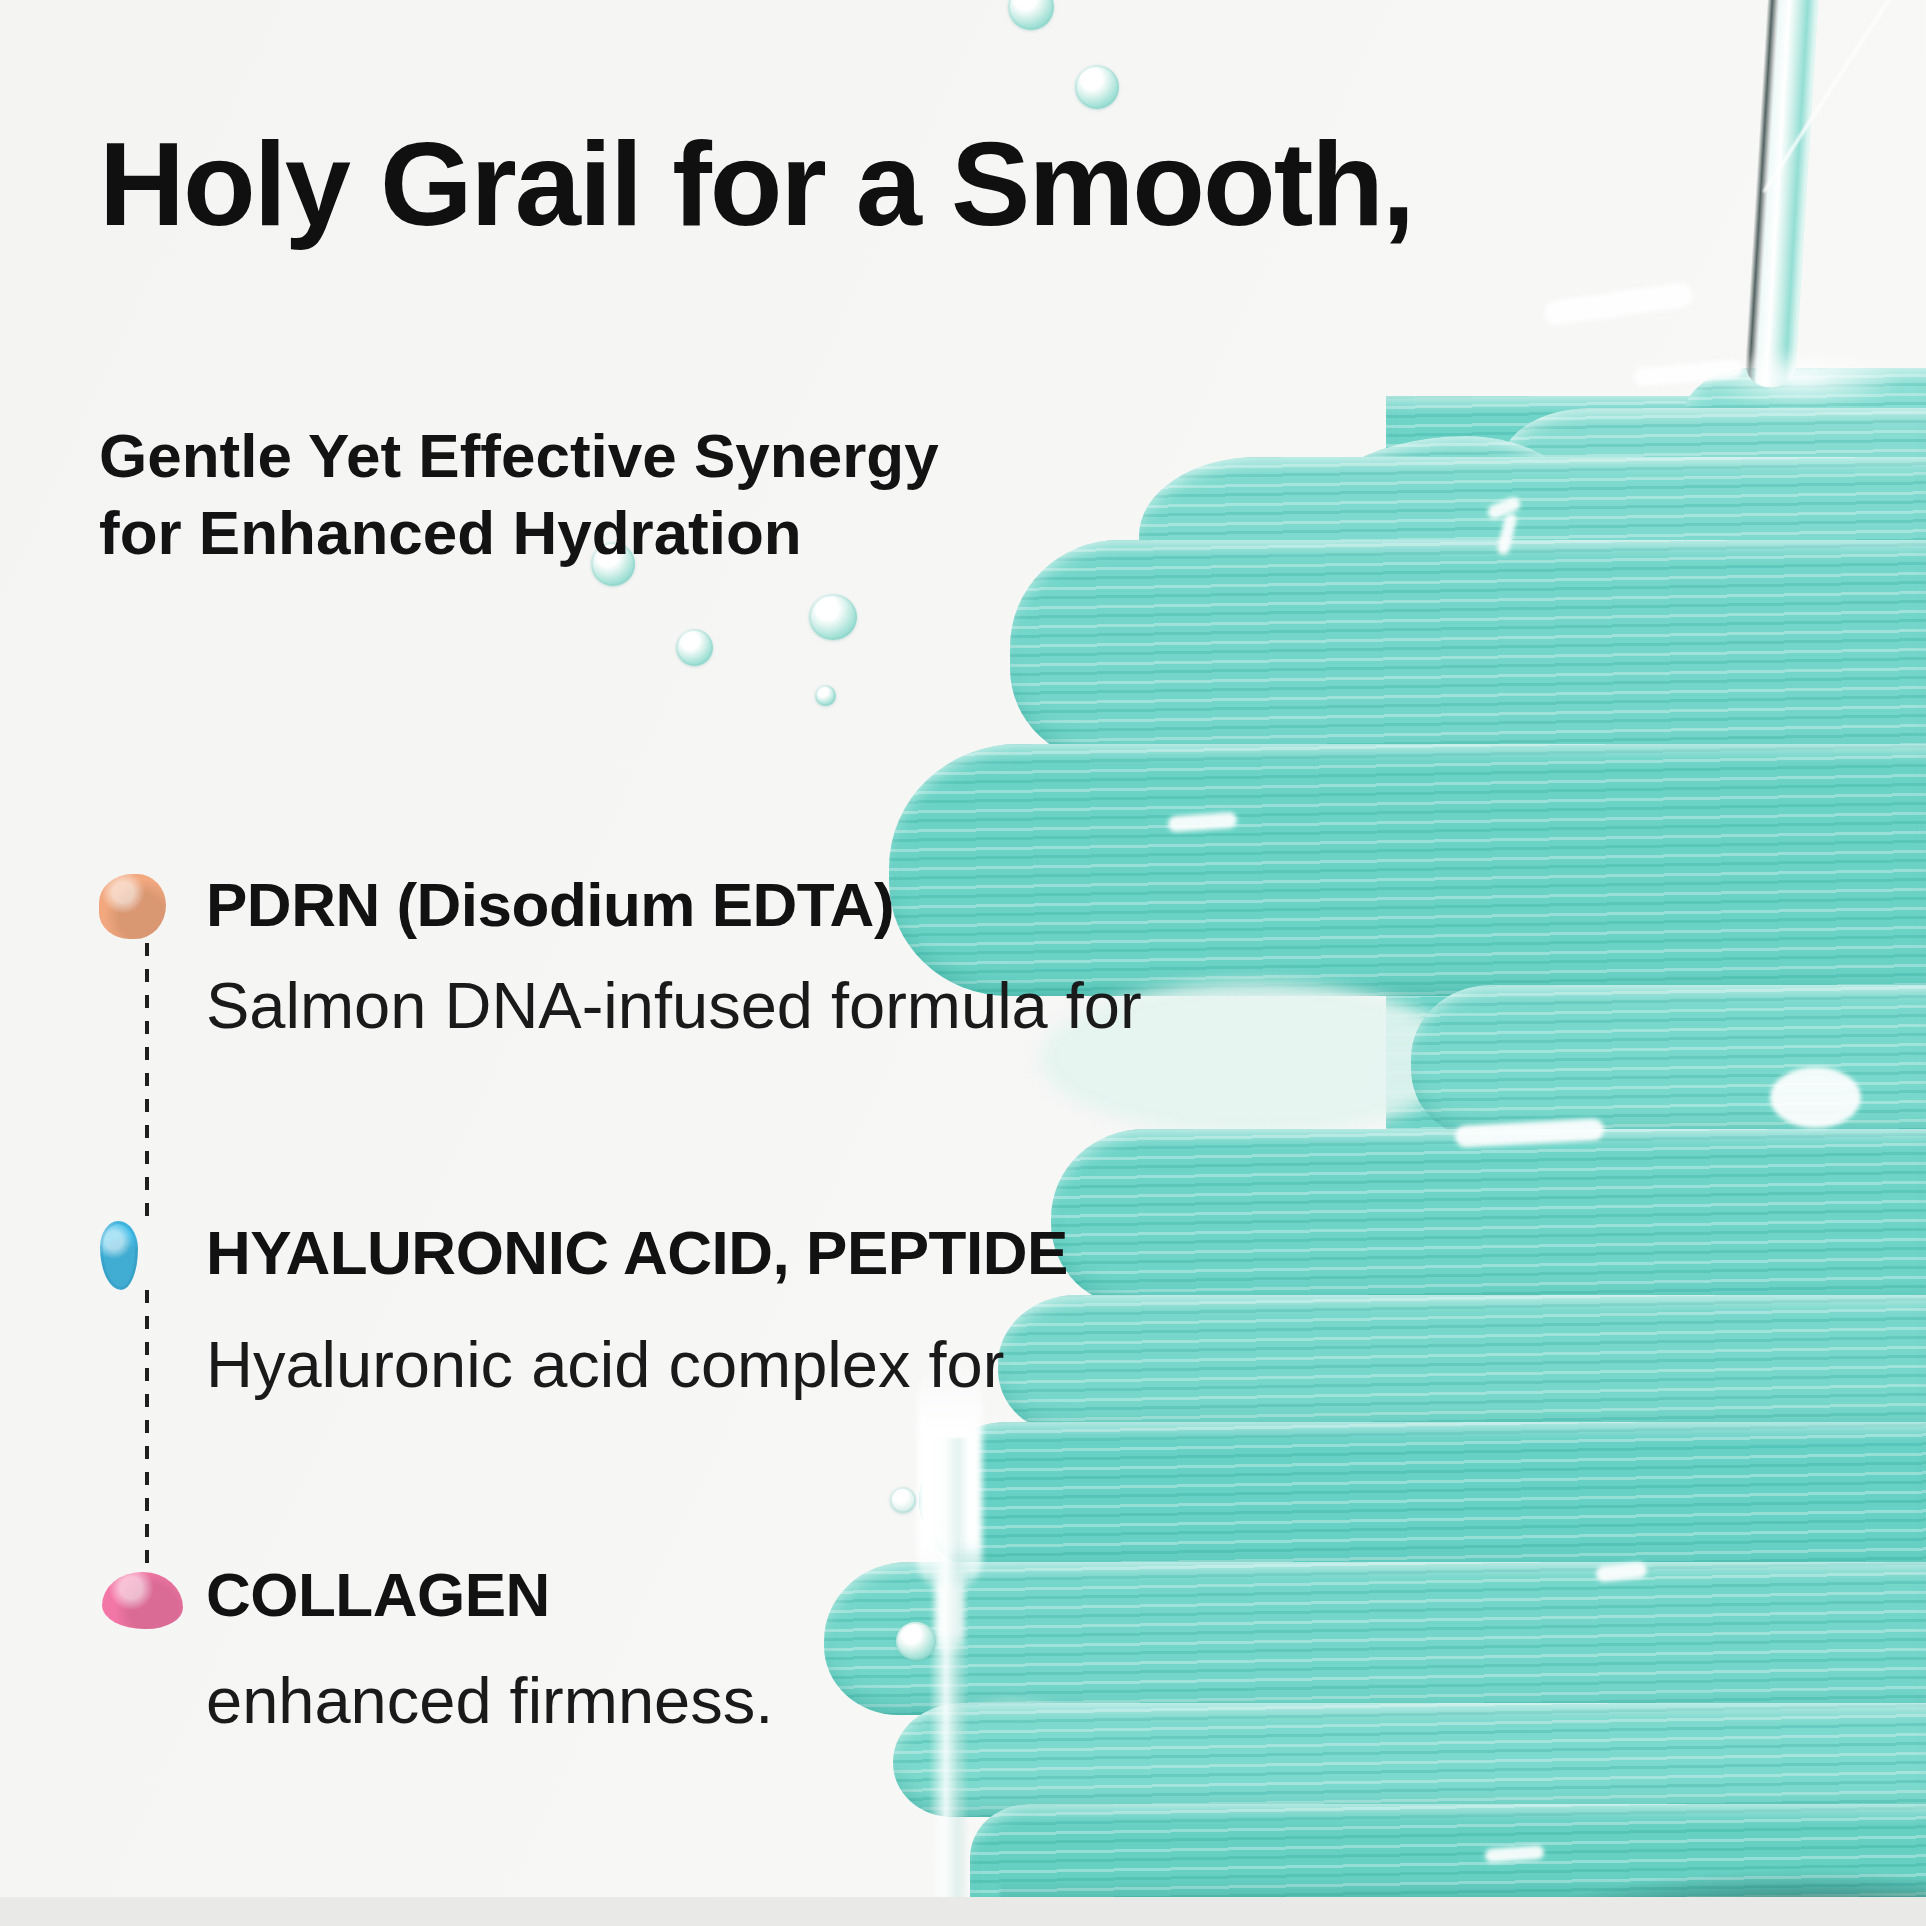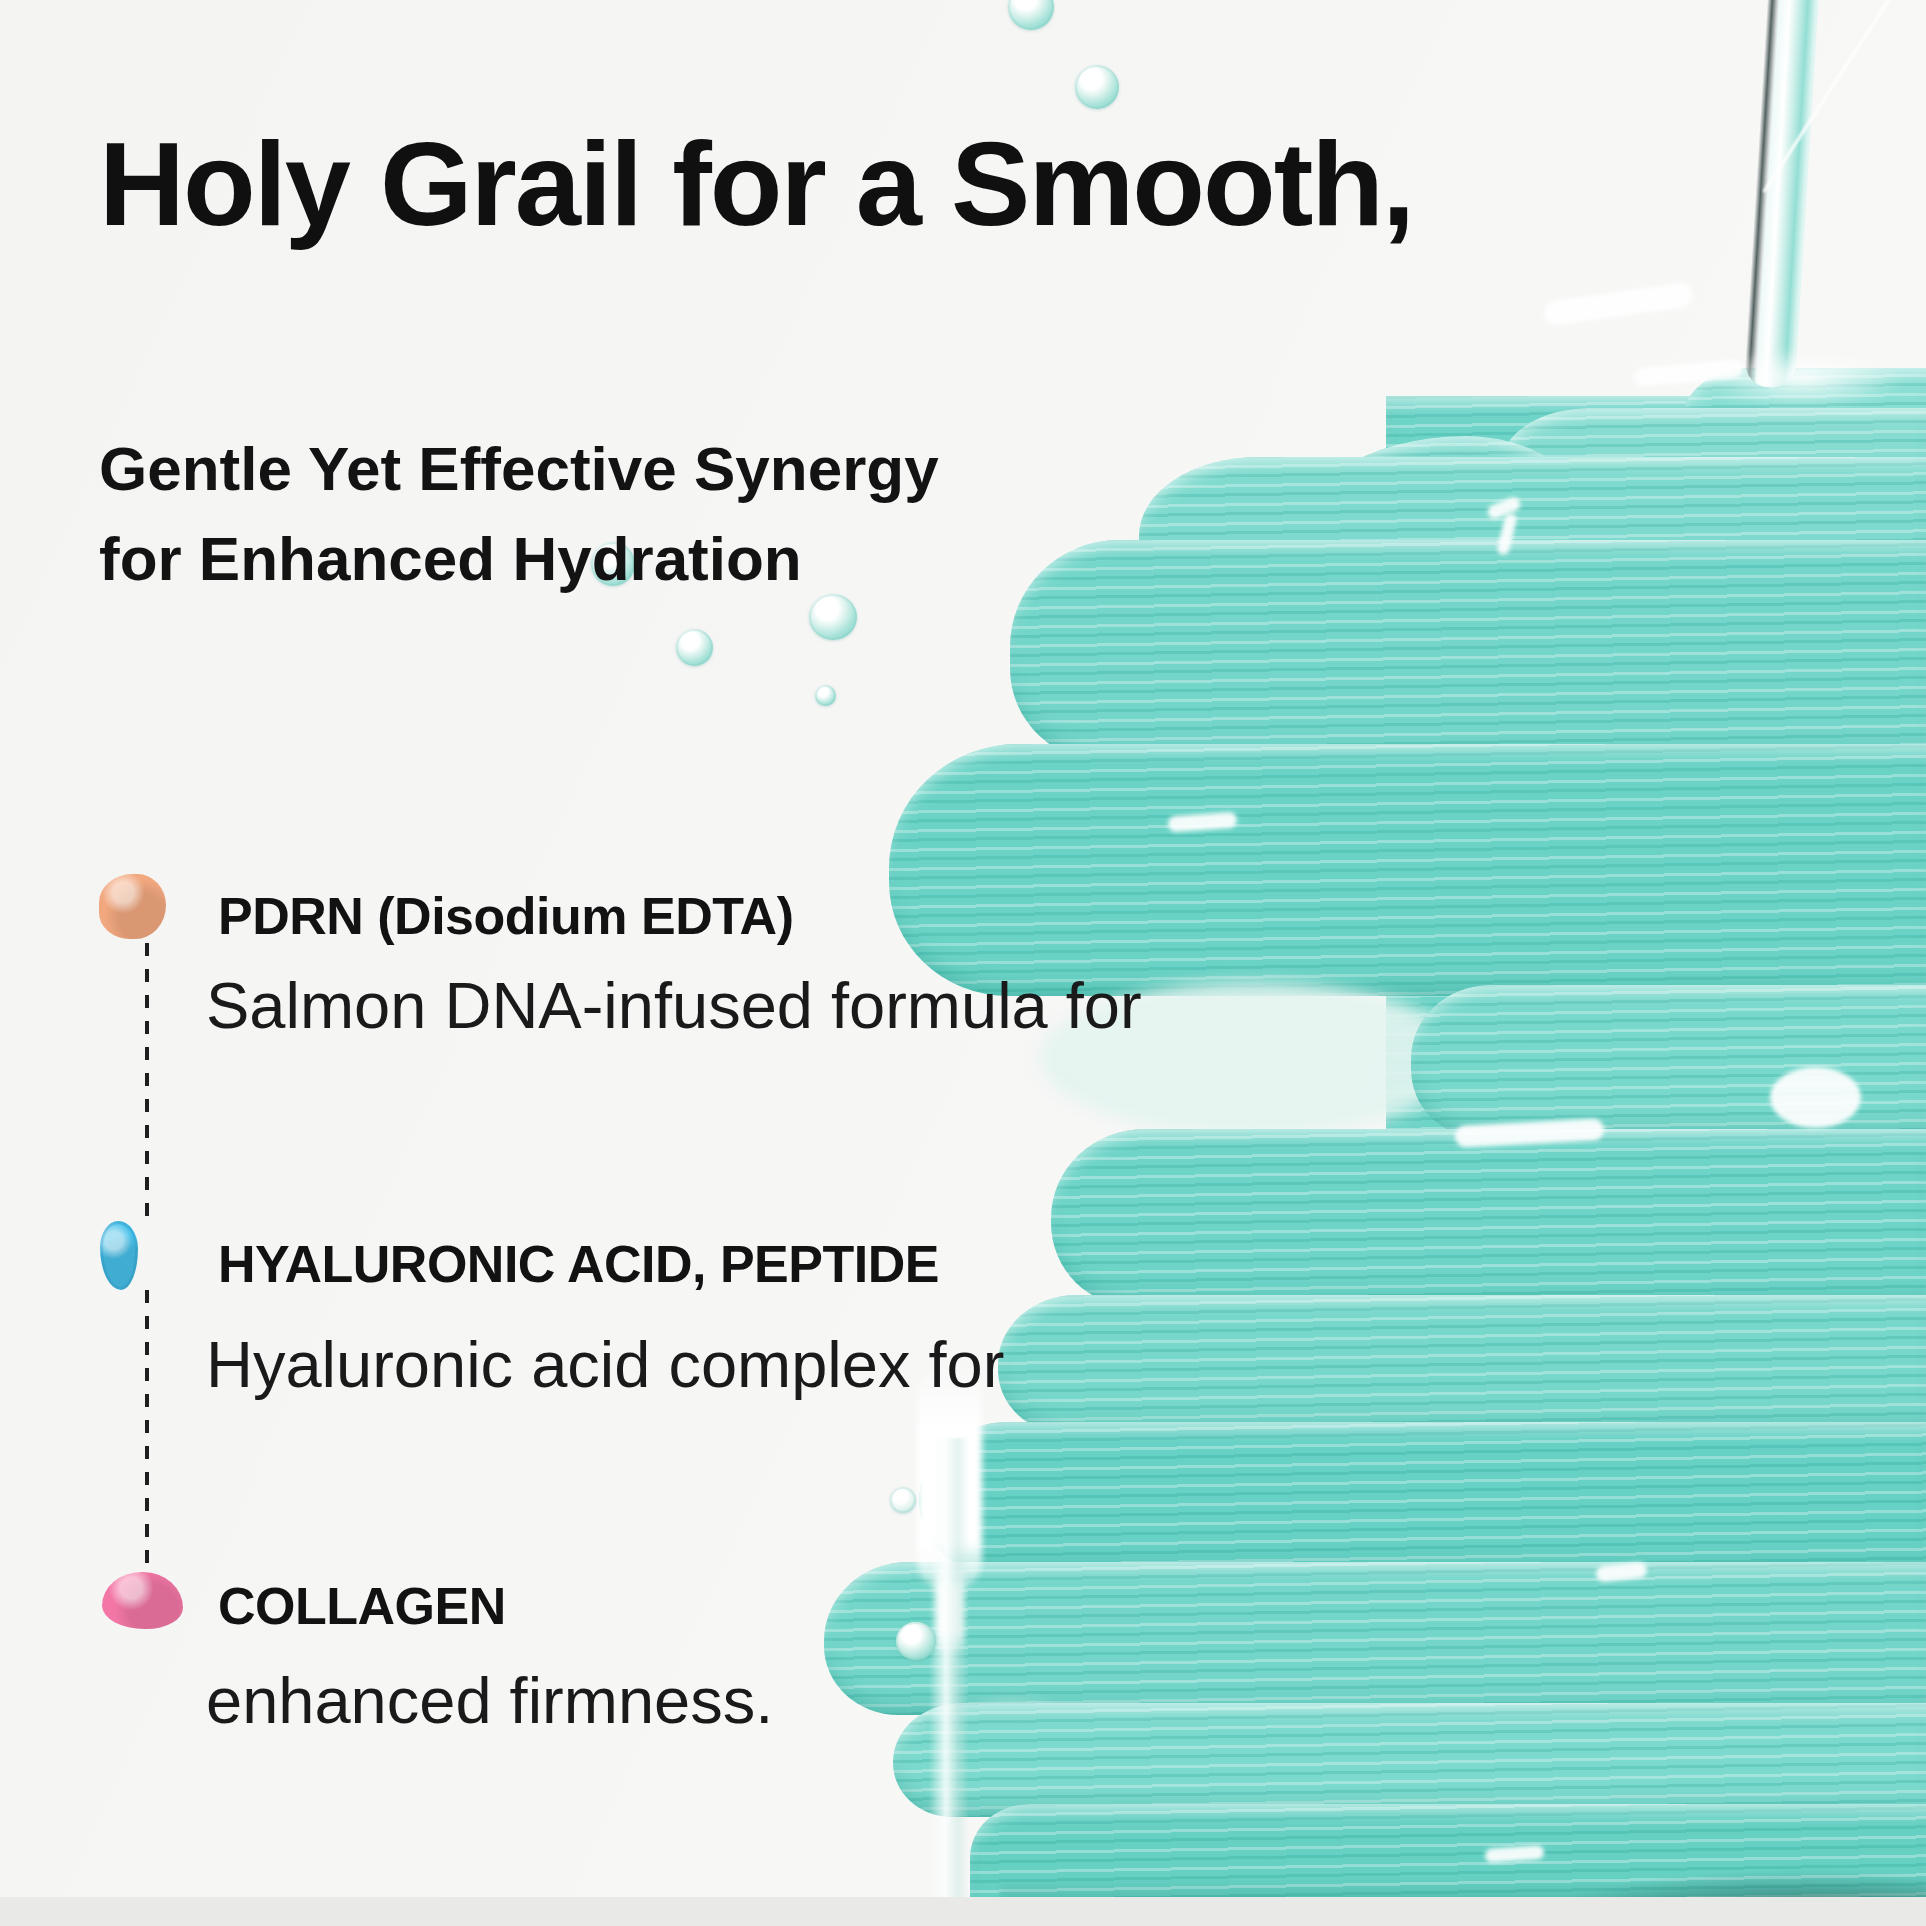--- a/index.html
+++ b/index.html
@@ -59,25 +59,25 @@
   
   #headline{
     position:absolute;left:99px;top:119px;margin:0;
     font-size:119px;line-height:129px;font-weight:bold;letter-spacing:-2px;color:#101010;
   }
   #headline span{display:block;}
   #subtitle{
     position:absolute;left:99px;top:417px;margin:0;
     font-size:62px;line-height:77px;font-weight:700;color:#131313;
   }
-  #subtitle span{display:block;margin-top:13px;}
+  #subtitle span{display:block;}
   .callout{position:absolute;left:0;top:0;}
   .callout h2{
-    position:absolute;left:206px;margin:12px;white-space:nowrap;
-    font-size:52px;line-height:57px;font-weight:bold;letter-spacing:-0.5px;color:#121212;
+    position:absolute;left:206px;margin:0;white-space:nowrap;
+    font-size:62px;line-height:57px;font-weight:bold;letter-spacing:-0.5px;color:#121212;
   }
   .callout p{position:absolute;left:206px;margin:0;font-size:65px;line-height:74px;font-weight:400;color:#1a1a1a;}
   .callout p span{display:block;white-space:nowrap;}
   .dot{
     position:absolute;
     background:
       radial-gradient(circle at 36% 28%, rgba(255,255,255,.55) 0 16%, rgba(255,255,255,0) 34%),
       radial-gradient(circle at 64% 66%, rgba(0,0,0,.10) 0 38%, rgba(0,0,0,0) 62%),
       var(--dot,#ccc);
     filter:blur(0.5px);

